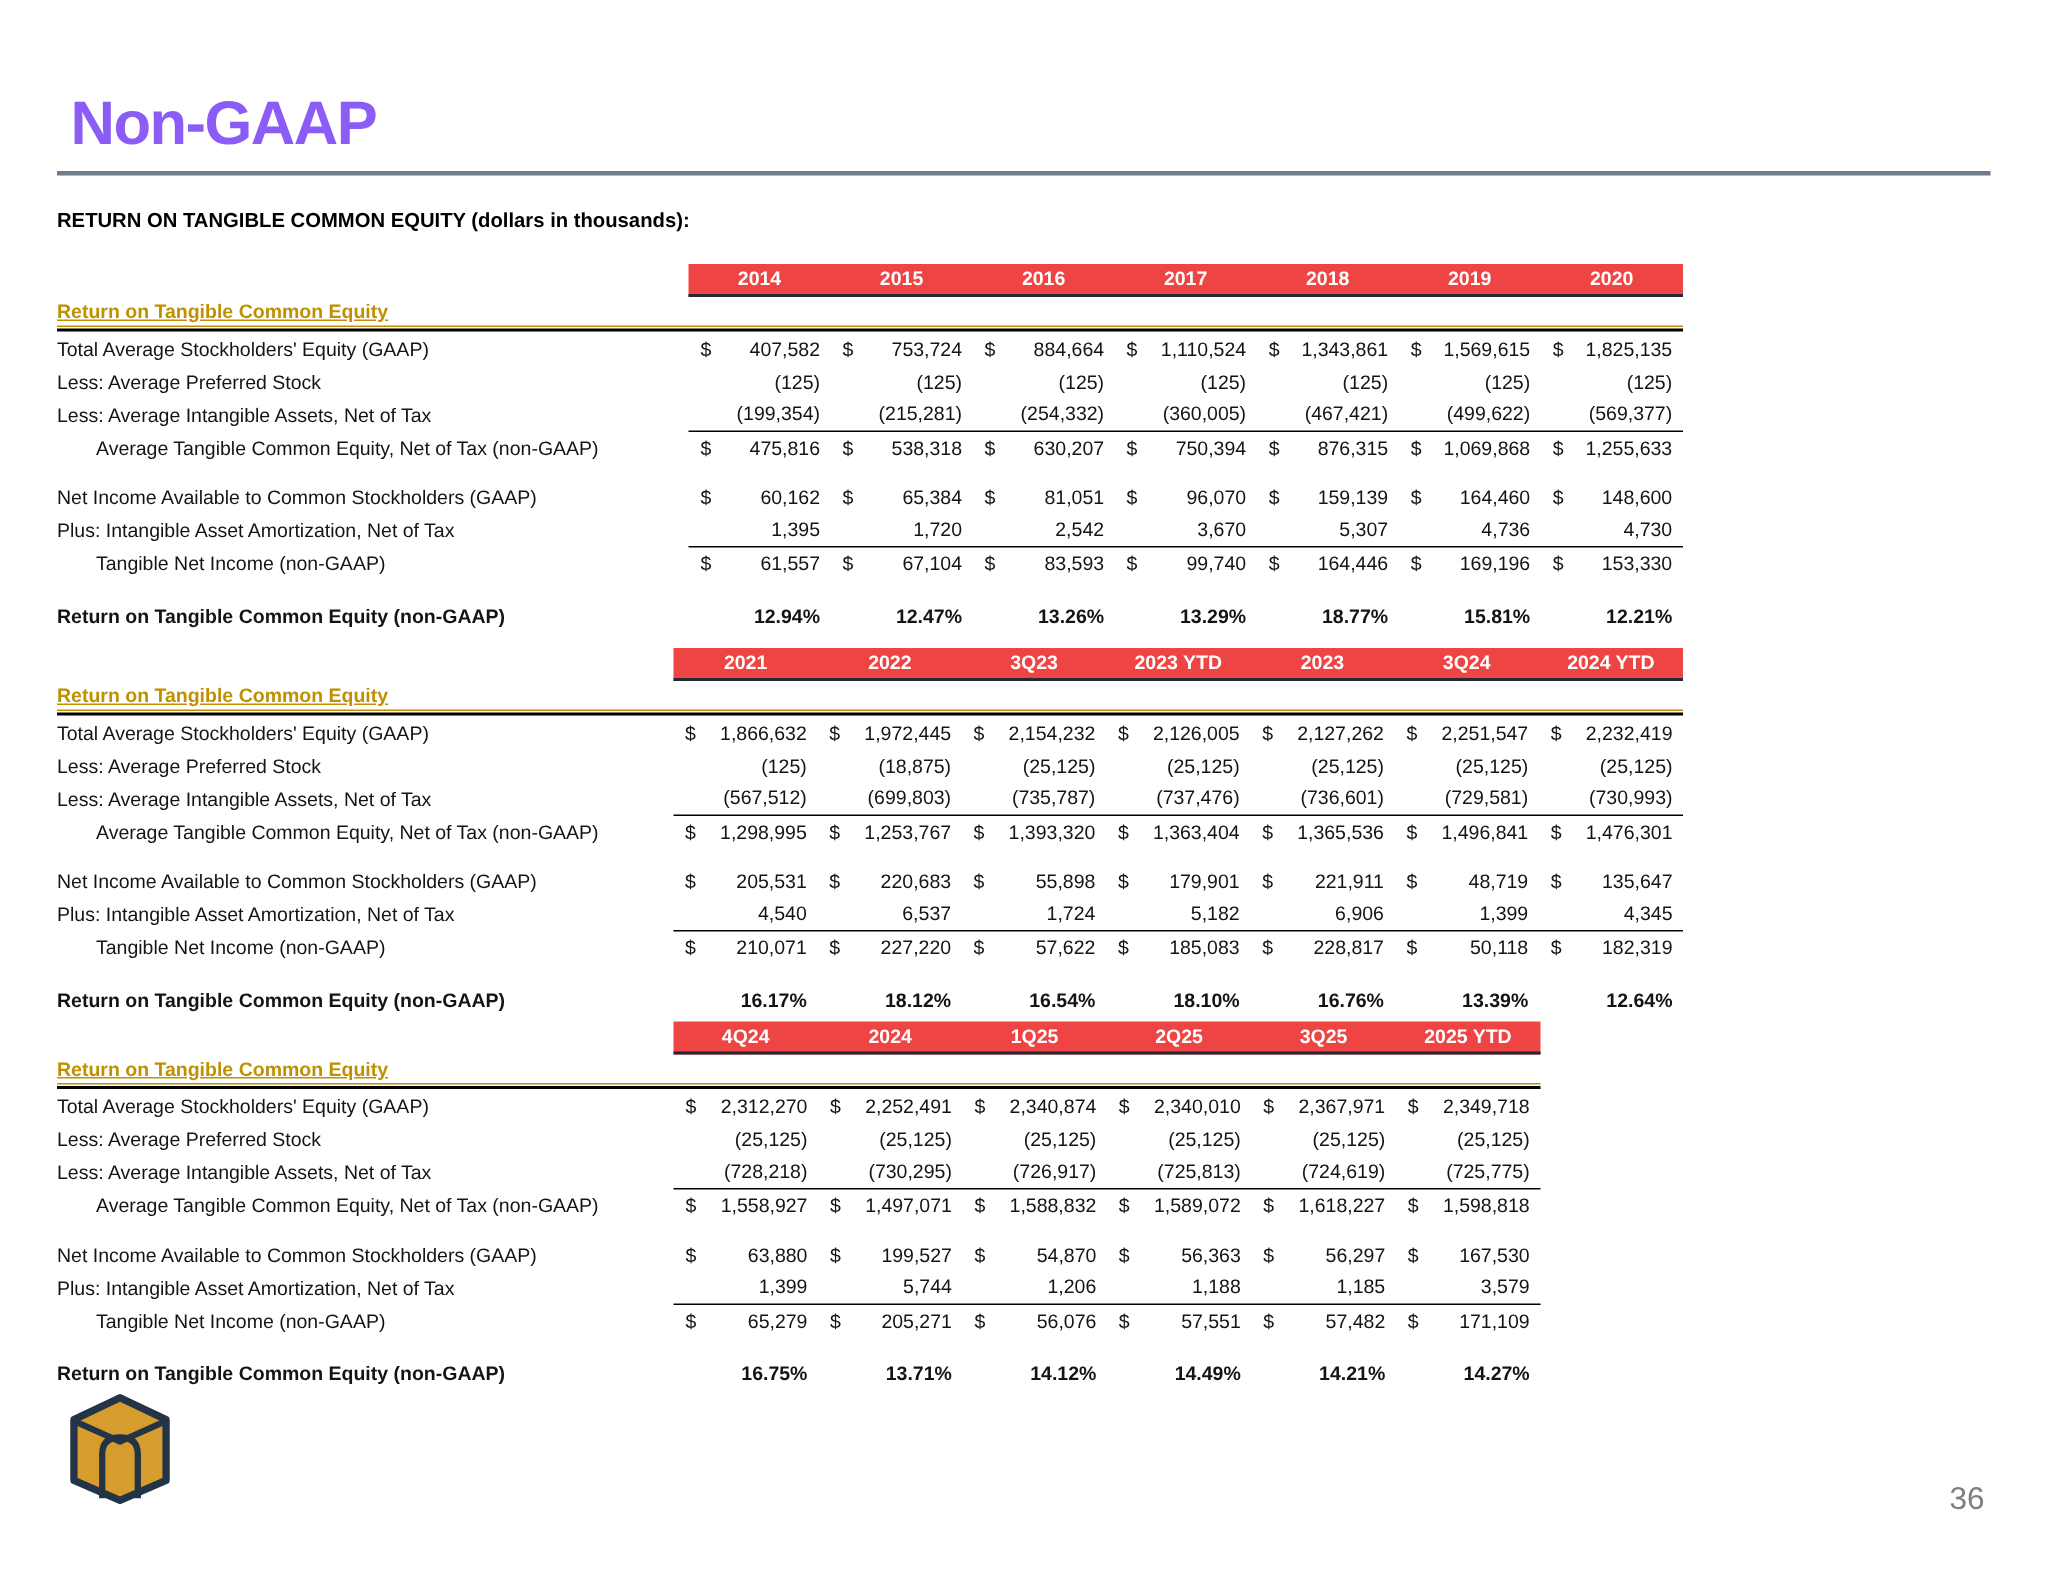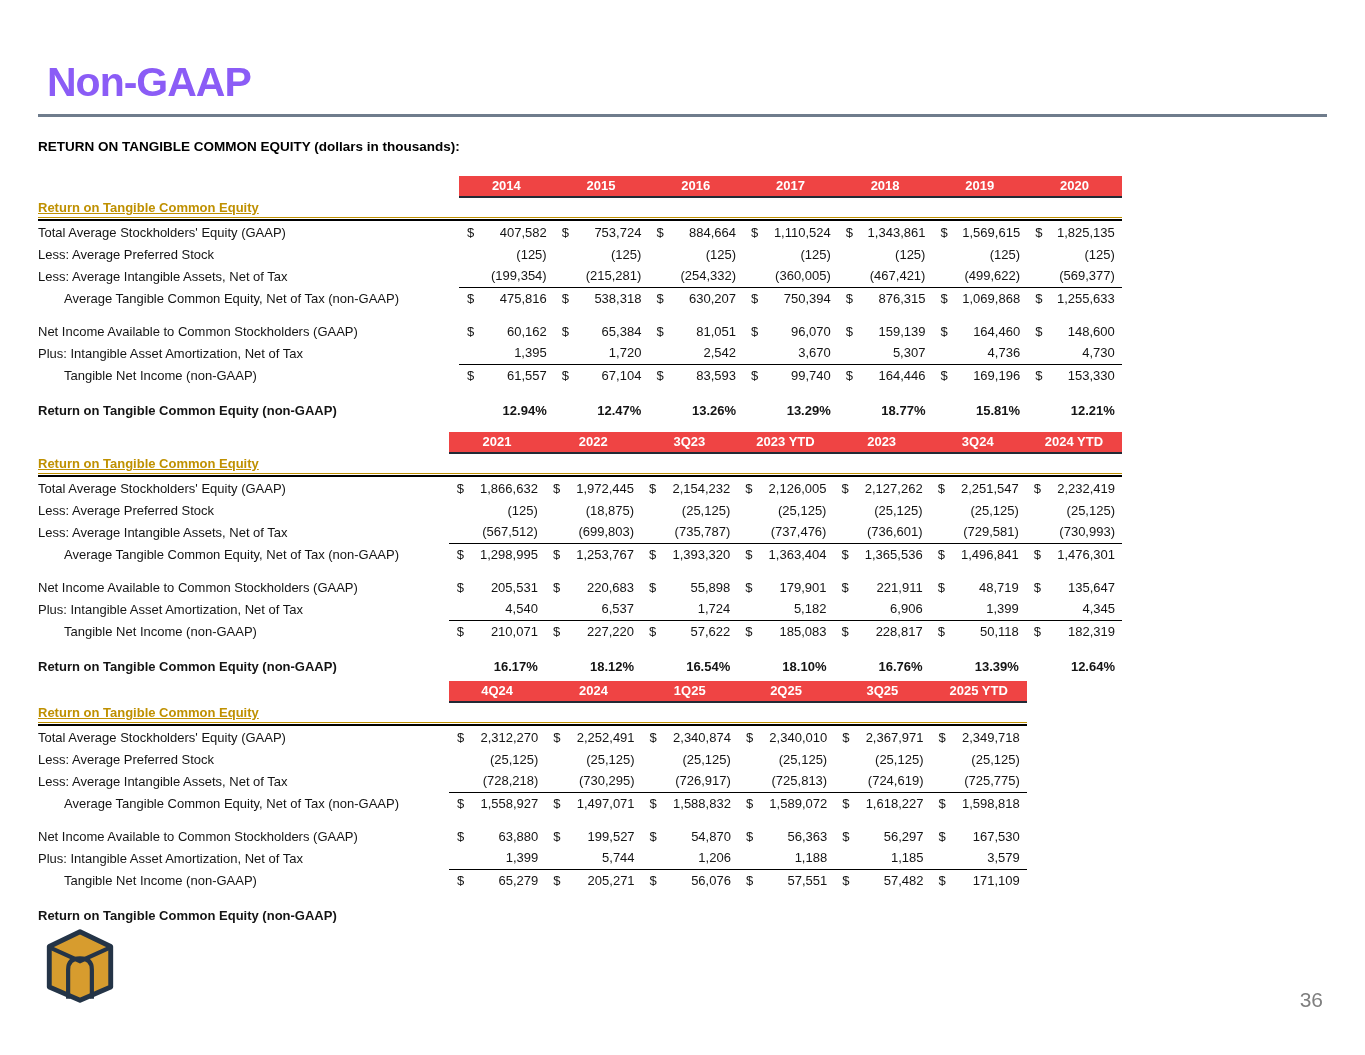--- a/index.html
+++ b/index.html
@@ -757,20 +757,40 @@
           </div>
           <div class="cell">
             <span class="dsign">$</span>
             <span class="val">171,109</span>
           </div>
         </div>
       </div>
       <div class="vspacer" style="height: 13px;"></div>
       <div class="trow bold">
         <div class="rlabel">Return on Tangible Common Equity (non-GAAP)</div>
+        <div class="cells">
+          <div class="cell">
+            <span class="val">16.75%</span>
+          </div>
+          <div class="cell">
+            <span class="val">13.71%</span>
+          </div>
+          <div class="cell">
+            <span class="val">14.12%</span>
+          </div>
+          <div class="cell">
+            <span class="val">14.49%</span>
+          </div>
+          <div class="cell">
+            <span class="val">14.21%</span>
+          </div>
+          <div class="cell">
+            <span class="val">14.27%</span>
+          </div>
+        </div>
       </div>
     </section>
 
   <div class="logo">
     <svg width="70" height="74" viewBox="0 0 100 106" aria-hidden="true">
       <polygon points="50,4 94,25 94,83 50,102 6,83 6,25" fill="#D79C2E" stroke="#243447" stroke-width="7" stroke-linejoin="round"></polygon>
       <polyline points="8,27 50,46 92,27" fill="none" stroke="#243447" stroke-width="6"></polyline>
       <path d="M33,100 L33,58 Q33,42 50,42 Q67,42 67,58 L67,100" fill="none" stroke="#243447" stroke-width="6"></path>
       <line x1="50" y1="46" x2="50" y2="8" stroke="#243447" stroke-width="0"></line>
     </svg>

